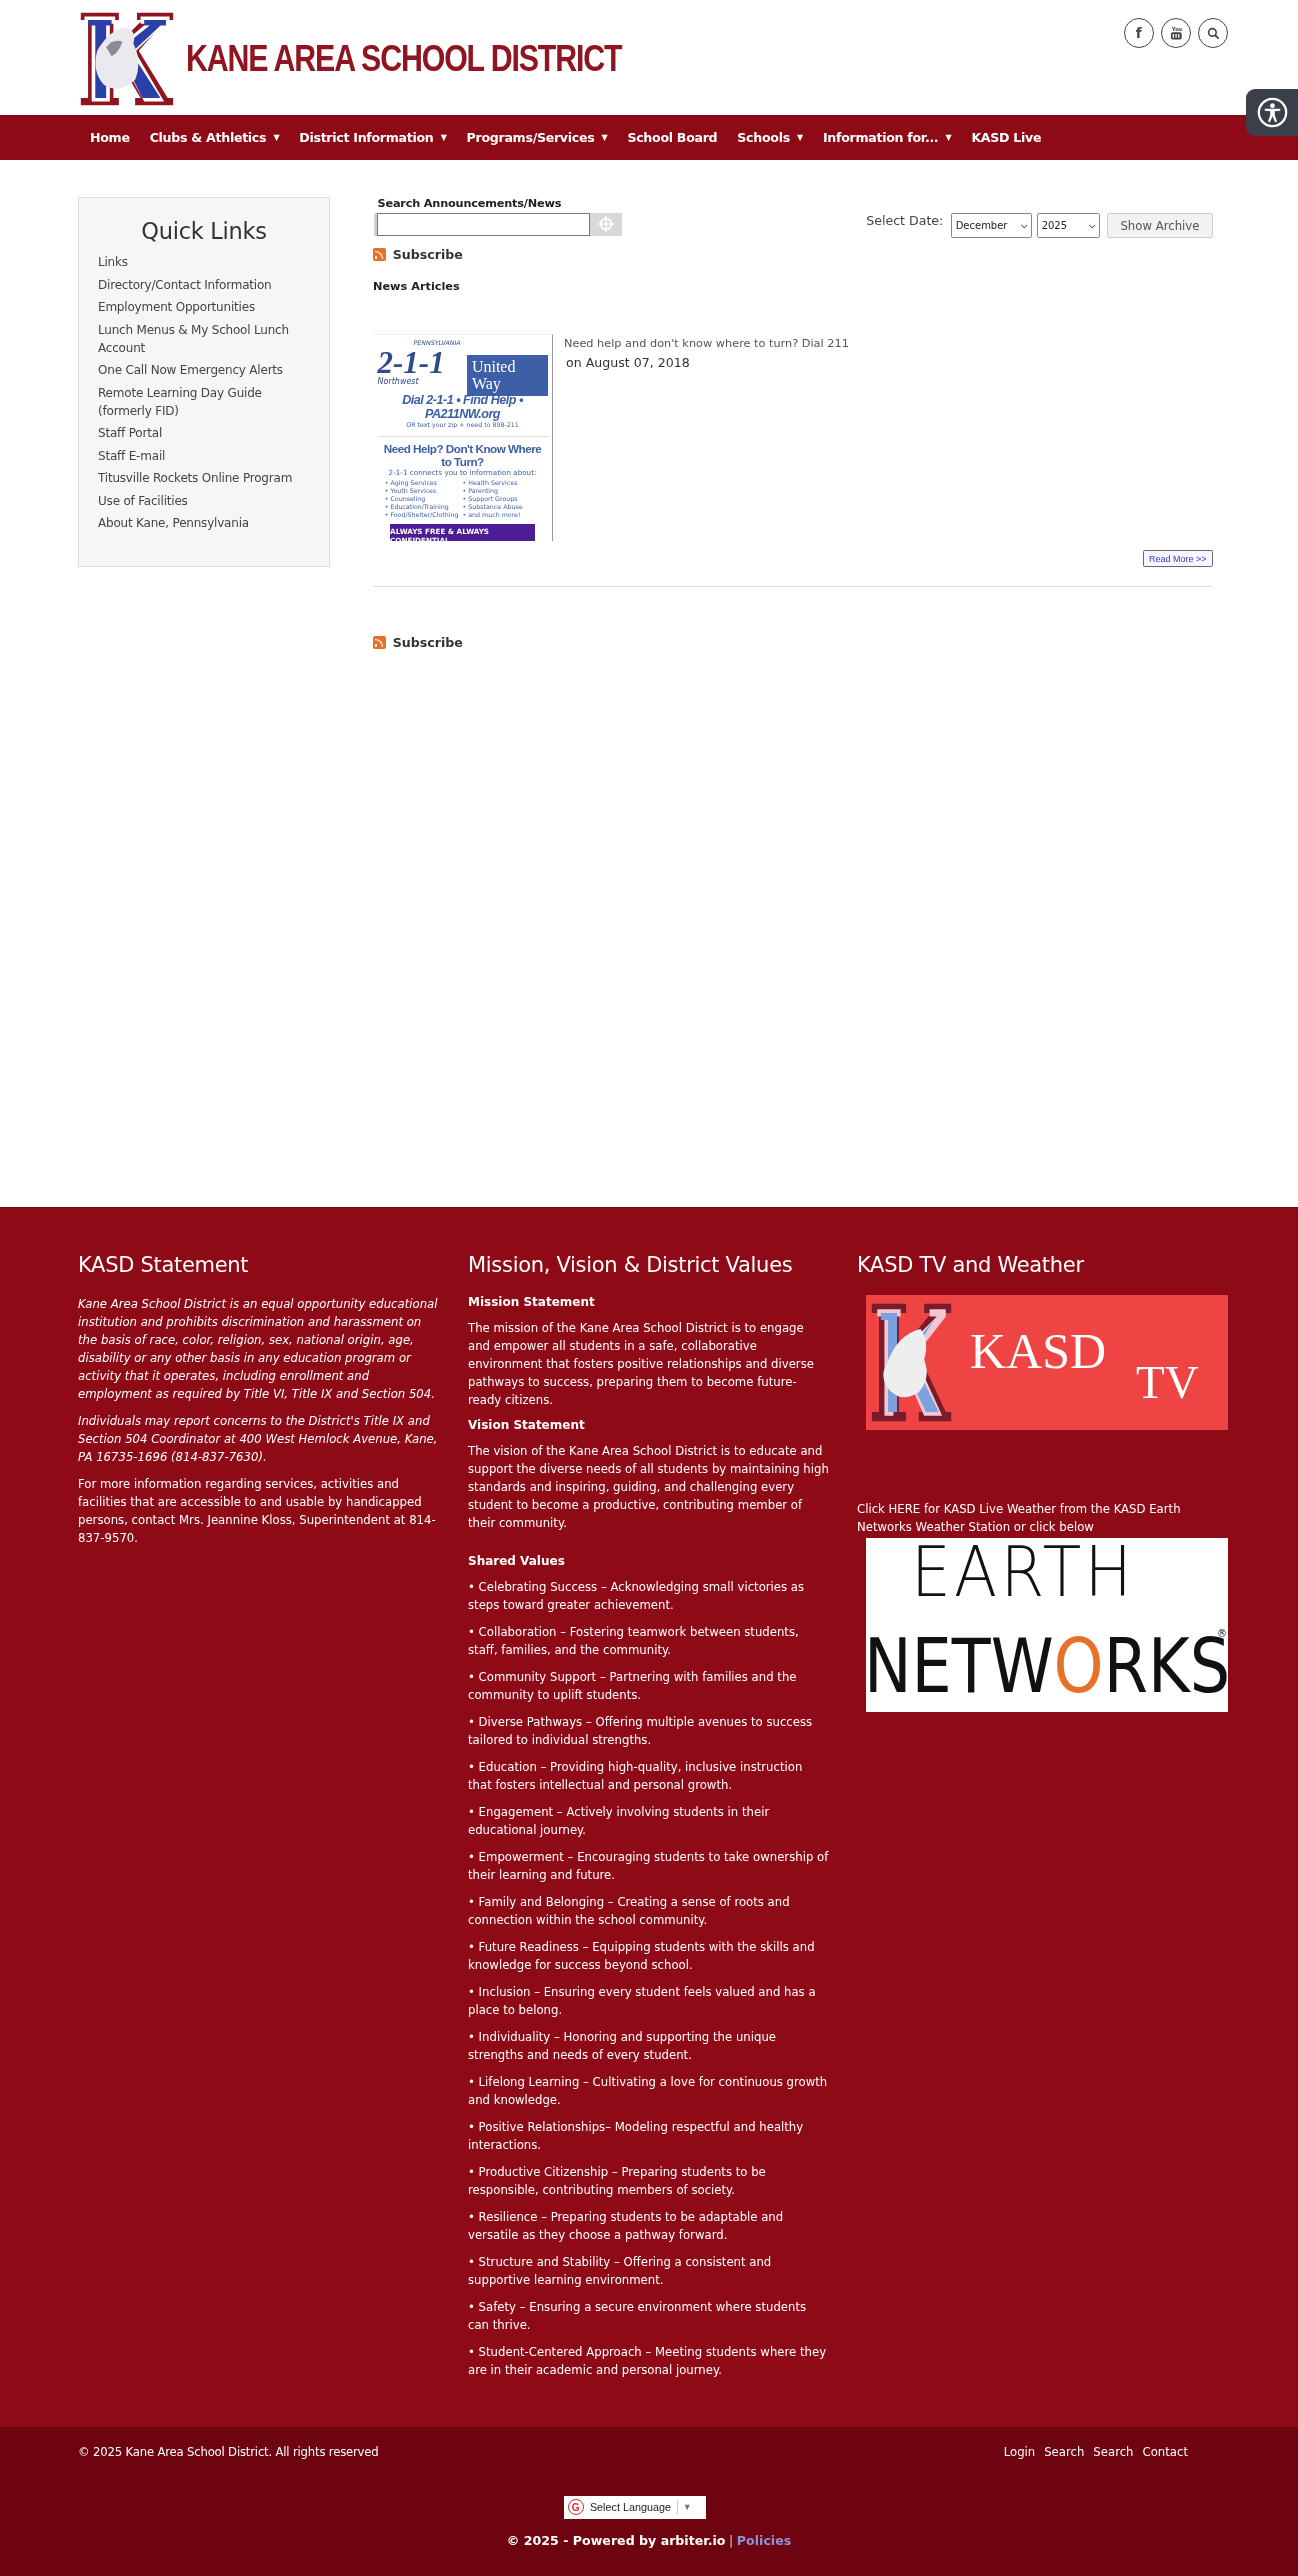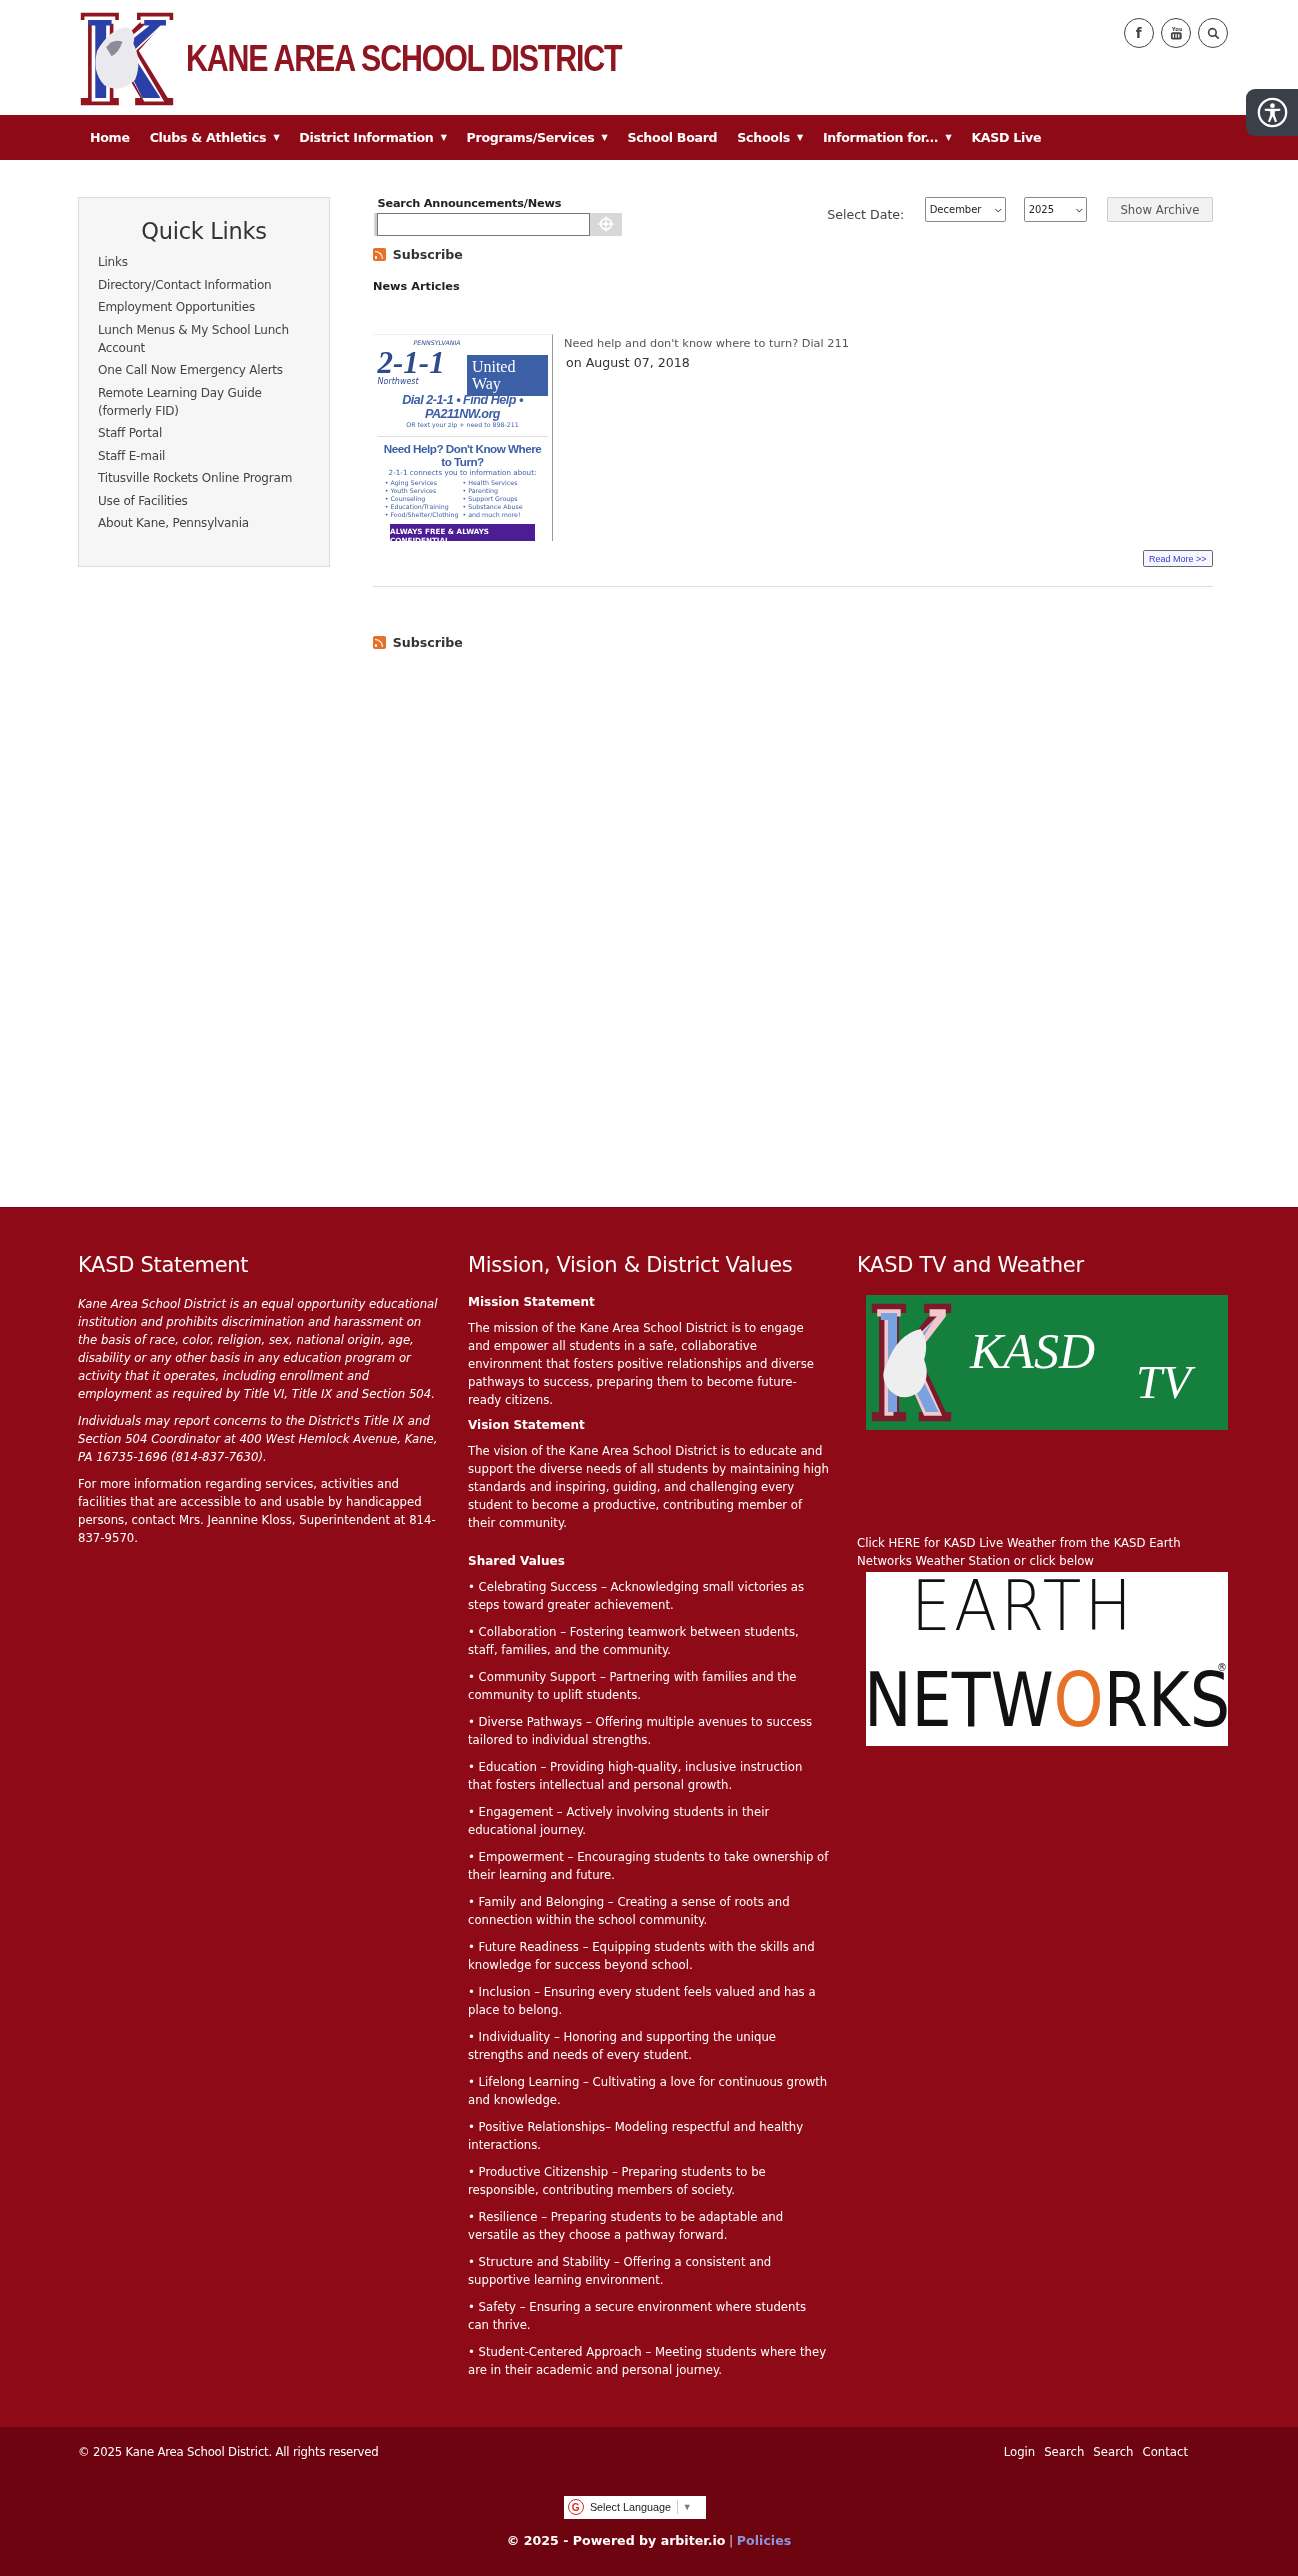--- a/index.html
+++ b/index.html
@@ -25,21 +25,21 @@
   .main { position: relative; height: 1047px; }
   .quick-links { position: absolute; left: 78px; top: 37px; width: 252px; height: 370px; background: #f6f6f6; border: 0.9px solid #ddd; padding: 20px 19px; }
   .quick-links h2 { font-size: 22.5px; color: #333; font-weight: normal; margin-bottom: 9px; letter-spacing: -0.3px; text-align: center; }
   .ql-item { display: block; font-size: 12px; color: #444; line-height: 18px; margin-bottom: 4.5px; cursor: pointer; letter-spacing: -0.2px; }
 
   .news { position: absolute; left: 373px; top: 37px; width: 840px; }
   .search-label { font-size: 11.3px; font-weight: bold; color: #222; margin-left: 4.5px; margin-bottom: 2.7px; letter-spacing: -0.2px; }
   .search-row { display: flex; align-items: center; }
   .search-input { width: 213px; height: 23.4px; border: 0.9px solid #777; background: #fff; margin-left: 3.6px; font-size: 11.7px; padding: 1.8px 3.6px; box-shadow: -2.7px 0 0 #ccc; }
   .search-btn { width: 32px; height: 23.4px; background: #d8d8d8; display: flex; align-items: center; justify-content: center; color: #fff; cursor: pointer; font-size: 16px; }
-  .date-filter { position: absolute; right: 0; top: 0; display: flex; align-items: flex-end; gap: 18px; }
+  .date-filter { position: absolute; right: 0; top: 16px; display: flex; align-items: flex-start; gap: 5px; }
   .date-label { font-size: 12.6px; color: #444; margin-right: 2.7px; }
   .sel { height: 25px; border: 0.9px solid #888; border-radius: 1.8px; background: #fff; font-size: 10px; padding: 0 3.6px; display: flex; align-items: center; justify-content: space-between; color: #222; cursor: pointer; }
   .sel.month { width: 81px; }
   .sel.year { width: 63px; }
   .sel .chev { font-size: 8px; font-weight: bold; }
   .archive-btn { height: 25px; padding: 0 12.6px; border: 0.9px solid #ccc; border-radius: 1.8px; background: #f2f2f2; font-size: 11.7px; color: #555; display: flex; align-items: center; margin-left: 1.8px; cursor: pointer; }
 
   .subscribe { display: flex; align-items: center; margin-top: 10.8px; cursor: pointer; }
   .rss { width: 12.6px; height: 12.6px; background: #e8712a; border-radius: 1.8px; position: relative; margin-right: 7.2px; }
   .rss::before { content: ""; position: absolute; left: 1.8px; bottom: 1.8px; width: 2.7px; height: 2.7px; background: #fff; border-radius: 50%; }
@@ -67,21 +67,21 @@
   .footer { background: #8e0a16; height: 1220px; position: relative; color: #fff; border-top: 1.8px solid #7a0812; }
   .fcol { position: absolute; top: 45px; width: 361px; }
   .fcol h3 { font-size: 21px; font-weight: normal; margin-bottom: 18px; letter-spacing: -0.3px; }
   .fcol p { font-size: 11.7px; line-height: 18px; margin-bottom: 9px; }
   .fcol p.i { font-style: italic; }
   .fcol h4 { font-size: 12px; font-weight: bold; margin: 0 0 10px; }
   .fcol .gap { height: 12.6px; }
   .col1 { left: 78px; }
   .col2 { left: 468px; }
   .col3 { left: 857px; }
-  .tv-img { width: 362px; height: 135px; background: #15803d; margin-left: 9px; margin-bottom: 104px; display: flex; align-items: center; position: relative; cursor: pointer; font-style: italic; }
+  .tv-img { width: 362px; height: 135px; background: #ef4444; margin-left: 9px; margin-bottom: 70px; display: flex; align-items: center; position: relative; cursor: pointer; }
   .tv-k { position: absolute; left: 3.6px; top: 7.2px; }
   .tv-kasd { position: absolute; left: 104px; top: 27px; font-family: "Liberation Serif", serif; font-size: 50px; color: #fff; }
   .tv-tv { position: absolute; left: 270px; top: 60px; font-family: "Liberation Serif", serif; font-size: 47px; color: #fff; }
   .weather-link { font-size: 11.7px; line-height: 18px; cursor: pointer; width: 343px; }
   .earth-img { width: 362px; height: 174px; background: #fff; margin-left: 9px; margin-top: 1.8px; cursor: pointer; position: relative; overflow: hidden; }
   .earth-line1 { position: absolute; left: 45px; top: -5.4px; font-family: "DejaVu Sans", sans-serif; font-weight: 200; color: #111; font-size: 70px; letter-spacing: 3.6px; transform: scaleX(0.9); transform-origin: left; line-height: 81px; }
   .earth-line2 { position: absolute; left: -1.8px; top: 83px; font-family: "DejaVu Sans", sans-serif; color: #111; font-size: 74px; letter-spacing: 0px; transform: scaleX(0.86); transform-origin: left; line-height: 90px; white-space: nowrap; }
   .earth-line2 .o { color: #e8712a; }
   .earth-reg { position: absolute; right: 0.9px; top: 90px; font-size: 10px; color: #111; }
 

